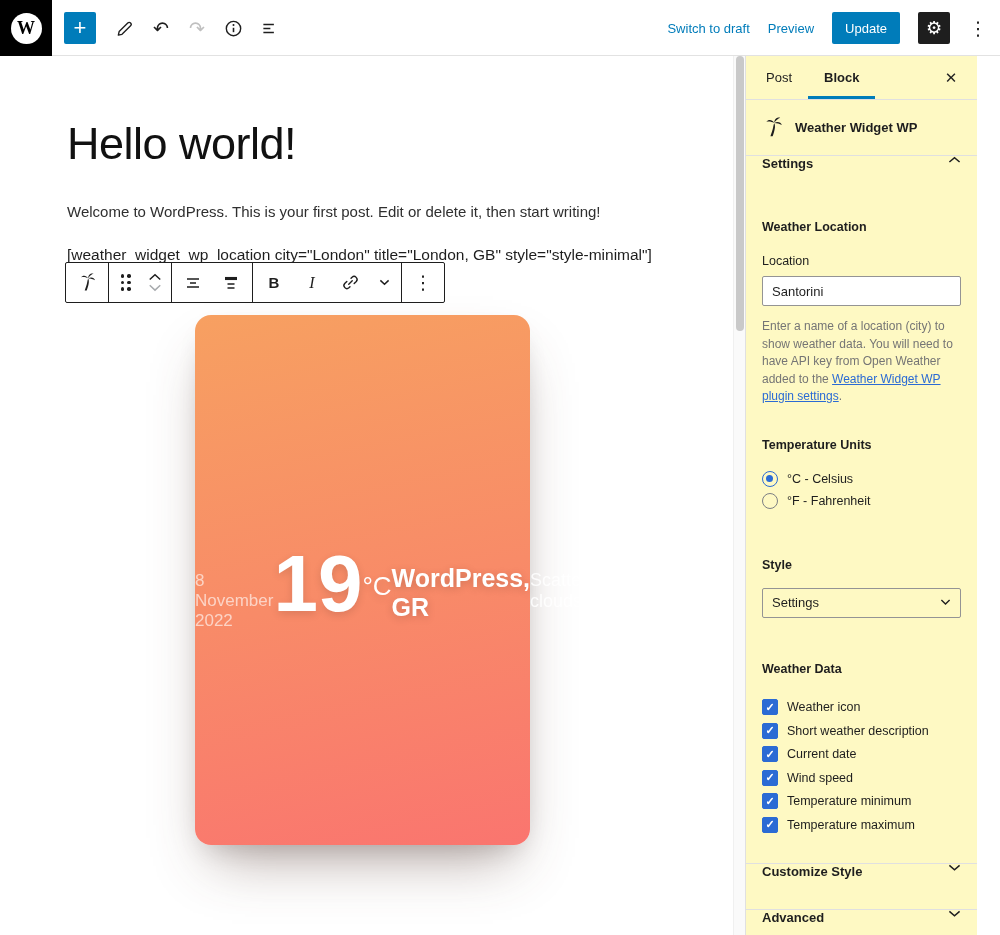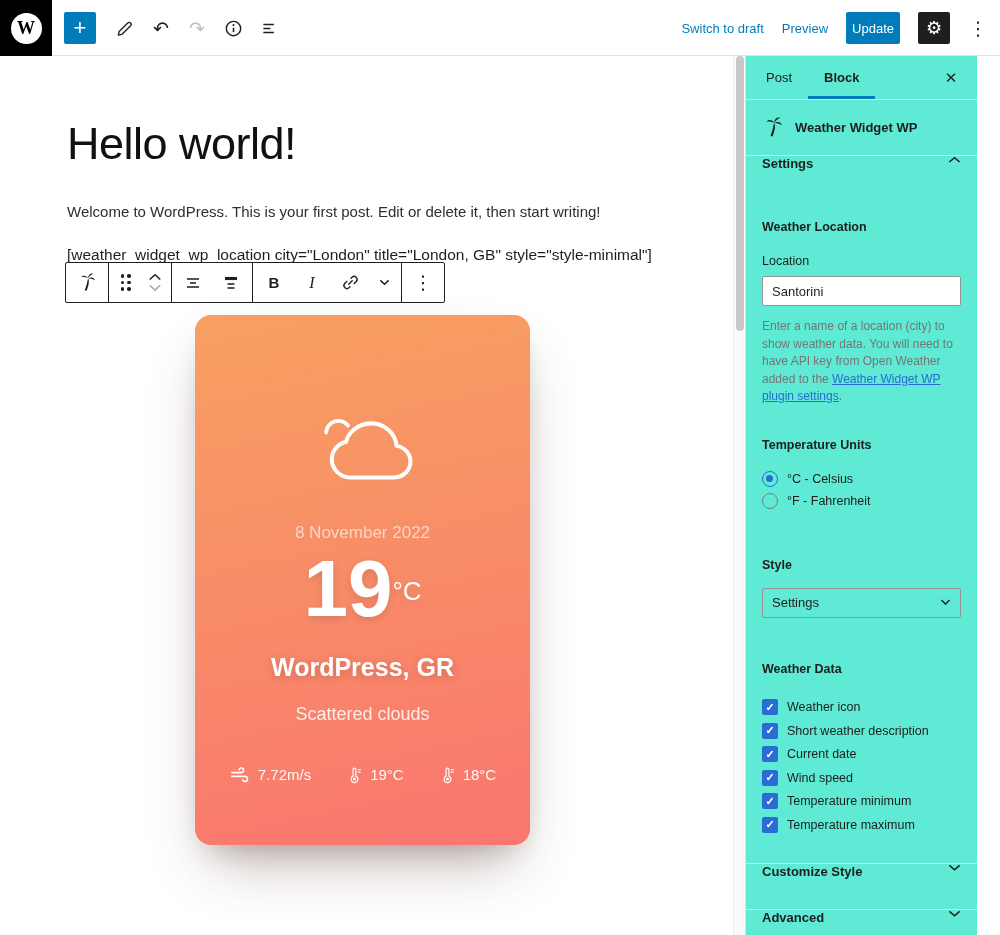--- a/index.html
+++ b/index.html
@@ -17,21 +17,21 @@
   
   .topbar{position:absolute;top:0;left:0;width:1000px;height:56px;background:#fff;border-bottom:1px solid #e2e2e2;z-index:30;}
   .wp-logo{position:absolute;left:0;top:0;width:52px;height:56px;background:#000;display:flex;align-items:center;justify-content:center;cursor:pointer;}
   .wp-circle{width:31px;height:31px;border-radius:50%;background:#fff;color:#000;display:flex;align-items:center;justify-content:center;font-family:"Liberation Serif",serif;font-weight:700;font-size:18px;}
   .topbar-left{position:absolute;left:64px;top:0;height:56px;display:flex;align-items:center;gap:2px;}
   .add-block-btn{width:32px;height:32px;background:var(--accent);border-radius:2px;color:#fff;font-size:22px;line-height:1;display:flex;align-items:center;justify-content:center;margin-right:10px;cursor:pointer;}
   .tool-btn{width:34px;height:36px;display:flex;align-items:center;justify-content:center;color:var(--dark);font-size:19px;cursor:pointer;}
   .tool-btn.disabled{color:#c0c0c0;}
   .topbar-right{position:absolute;right:12px;top:0;height:56px;display:flex;align-items:center;gap:18px;}
   .top-link{font-size:13px;color:var(--accent);cursor:pointer;}
-  .update-btn{height:32px;padding:0 6px;background:var(--accent);border-radius:2px;color:#fff;font-size:13px;display:flex;align-items:center;cursor:pointer;}
+  .update-btn{height:32px;padding:0 13px;background:var(--accent);border-radius:2px;color:#fff;font-size:13px;display:flex;align-items:center;cursor:pointer;}
   .gear-btn{width:32px;height:32px;background:var(--dark);border-radius:2px;color:#fff;font-size:18px;display:flex;align-items:center;justify-content:center;cursor:pointer;}
   .kebab{font-size:19px;color:var(--dark);width:20px;text-align:center;cursor:pointer;}
 
   
   .editor{position:absolute;top:56px;left:0;width:733px;bottom:0;background:#fff;}
   .post-title{position:absolute;left:67px;top:62px;font-size:45px;font-weight:400;letter-spacing:-.5px;color:#111;}
   .post-intro{position:absolute;left:67px;top:147px;font-size:15px;color:#2f2f2f;width:640px;}
   .shortcode{position:absolute;left:67px;top:190px;font-size:15.5px;color:var(--dark);white-space:nowrap;}
 
   
@@ -43,37 +43,37 @@
   .drag-dots{display:grid;grid-template-columns:repeat(2,4px);grid-auto-rows:4px;gap:2.5px;}
   .drag-dots i{width:3.5px;height:3.5px;border-radius:50%;background:var(--dark);}
   .mover{display:flex;flex-direction:column;justify-content:center;gap:3px;width:28px;align-items:center;cursor:pointer;}
   .bold-glyph{font-weight:700;font-size:15px;}
   .italic-glyph{font-family:"Liberation Serif",serif;font-style:italic;font-size:16px;}
 
   
   .weather-card{position:absolute;left:195px;top:259px;width:335px;height:530px;border-radius:16px;
     background:linear-gradient(168deg,#f7a061 0%,#f88b68 52%,#fa756f 100%);
     box-shadow:0 30px 55px -18px rgba(90,60,50,.45),0 12px 28px -12px rgba(0,0,0,.2);
-    display:flex;flex-direction:column;align-items:center;color:#fff;z-index:5;}
+    display:flex;flex-direction:row;align-items:center;color:#fff;z-index:5;}
   .wc-date{margin-top:42px;font-size:17px;color:rgba(255,255,255,.62);}
   .wc-temp{margin-top:8px;display:flex;align-items:center;text-shadow:0 3px 8px rgba(0,0,0,.12);}
   .wc-temp-num{font-size:80px;font-weight:700;line-height:.95;}
   .wc-temp-unit{font-size:26px;font-weight:400;margin-top:4px;}
   .wc-loc{margin-top:26px;font-size:25px;font-weight:700;text-shadow:0 2px 8px rgba(0,0,0,.18);}
   .wc-desc{margin-top:22px;font-size:18px;color:rgba(255,255,255,.85);}
   .wc-stats{margin-top:38px;display:flex;gap:34px;align-items:center;}
   .wc-stat{display:flex;align-items:center;gap:6px;font-size:15px;color:rgba(255,255,255,.95);}
   .wc-cloud{margin-top:84px;}
 
   
   .scrollbar{position:absolute;top:56px;left:733px;width:12px;bottom:0;background:#fafafa;border-left:1px solid #f0f0f0;z-index:20;}
   .scroll-thumb{position:absolute;top:0;left:2px;width:8px;height:275px;background:#c9c9c9;border-radius:4px;}
 
   
-  .sidebar{position:absolute;top:56px;left:745px;width:232px;bottom:0;background:#5eead4;border-left:1px solid var(--border);z-index:25;}
+  .sidebar{position:absolute;top:56px;left:745px;width:232px;bottom:0;background:#fef9c3;border-left:1px solid var(--border);z-index:25;}
   .sb-tabs{height:44px;border-bottom:1px solid var(--border);display:flex;align-items:stretch;padding-left:4px;position:relative;}
   .sb-tab{padding:0 16px;display:flex;align-items:center;font-size:13px;cursor:pointer;color:var(--dark);}
   .sb-tab.active{font-weight:600;box-shadow:inset 0 -3px 0 var(--accent);}
   .sb-close{position:absolute;right:8px;top:0;height:44px;width:36px;display:flex;align-items:center;justify-content:center;font-size:15px;cursor:pointer;}
   .sb-blockcard{display:flex;align-items:center;gap:10px;padding:16px;border-bottom:1px solid var(--border);}
   .sb-blockname{font-size:13px;font-weight:600;}
   .panel-header{height:46px;display:flex;align-items:flex-start;justify-content:space-between;padding:0 16px;font-size:13px;font-weight:600;cursor:pointer;}
   .panel-header.bordered{border-top:1px solid var(--border);}
   .panel-body{padding:2px 16px 26px 16px;}
   .sec-title{font-size:12.5px;font-weight:700;color:var(--dark);}

